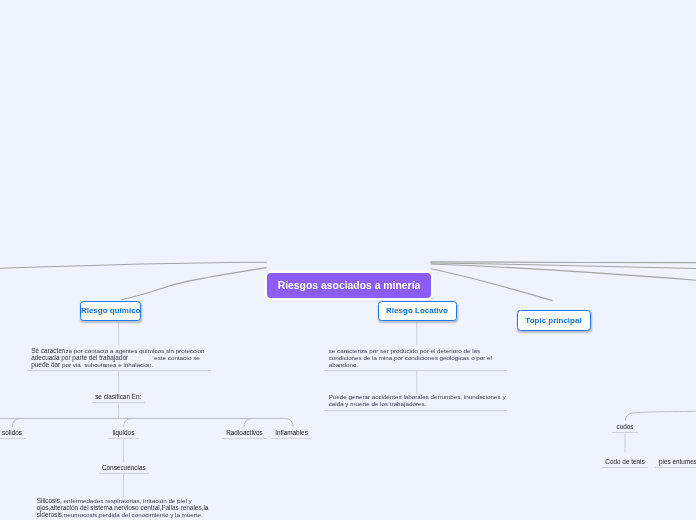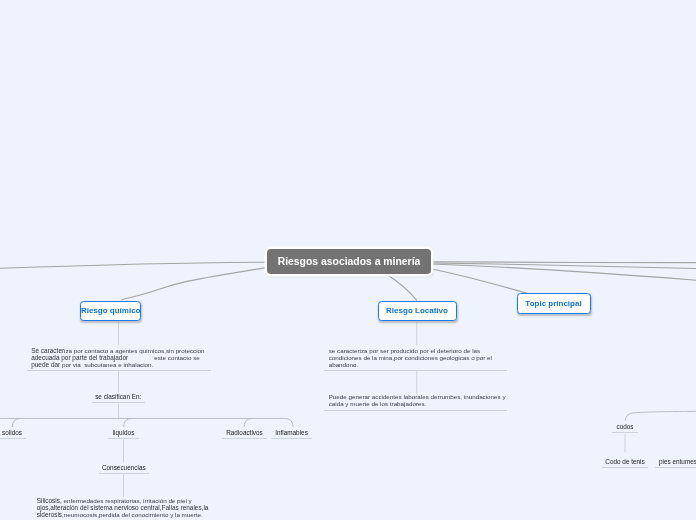--- a/index.html
+++ b/index.html
@@ -2,23 +2,23 @@
 <html><head>
 <meta charset="utf-8">
 <style>
   html,body{margin:0;padding:0;}
   body{width:696px;height:520px;overflow:hidden;background:#eff3fd;
        font-family:"Liberation Sans",sans-serif;
        -webkit-font-smoothing:antialiased;}
   #canvas{position:relative;width:696px;height:520px;transform:translateZ(0);}
   svg.links{position:absolute;left:0;top:0;width:696px;height:520px;}
   .node{position:absolute;box-sizing:border-box;white-space:nowrap;}
-  .root-node{background:#737373;border-radius:4px;color:#fff;font-weight:bold;
+  .root-node{background:#8b5cf6;border-radius:4px;color:#fff;font-weight:bold;
     font-size:10.4px;display:flex;align-items:center;justify-content:center;
-    box-shadow:0 0 0 2.5px #fff, 1px 2px 2.5px rgba(0,0,0,.3);}
+    box-shadow:0 0 0 2.5px #fff, 1px 2px 2.5px rgba(0,0,0,.3);margin-top:24px;}
   .topic-node{background:#fff;border:1.7px solid #1f7ae4;border-radius:3.5px;
     color:#1272d4;font-weight:bold;font-size:8px;display:flex;align-items:center;
     justify-content:center;box-shadow:0.8px 1.2px 1.8px rgba(0,0,0,.22);}
   .text-node{position:absolute;color:#25252b;font-size:6.4px;
     border-bottom:1px solid #ccd2de;white-space:nowrap;padding-bottom:2.2px;
     text-align:center;}
   .para-node{position:absolute;color:#3b4053;font-size:6.25px;line-height:7px;
     border-bottom:1px solid #ccd2de;padding:0 0 2.5px 4.7px;white-space:pre-wrap;box-sizing:border-box;}
   .para-node .big{font-size:6.45px;color:#2f3340;}
 </style>
@@ -71,21 +71,21 @@
   <div class="node root-node" style="left:267px;top:248.5px;width:164px;height:25.5px;">
     <span>Riesgos asociados a minería</span>
   </div>
 
   <div class="node topic-node" style="left:80.2px;top:300.5px;width:61px;height:20.6px;">
     <span>Riesgo químico</span>
   </div>
   <div class="node topic-node" style="left:377.5px;top:300.5px;width:79px;height:20.6px;">
     <span>Riesgo Locativo</span>
   </div>
-  <div class="node topic-node" style="left:516.5px;top:293px;width:74px;height:20.6px;">
+  <div class="node topic-node" style="left:516.5px;top:310px;width:74px;height:20.6px;">
     <span>Topic principal</span>
   </div>
 
   <div class="para-node" style="left:26.5px;top:346.5px;width:184px;"><span class="big">Se caracter</span><span>iza por contacto a agentes químicos,sin proteccion
 </span><span class="big">adecuada por parte del trabajador</span><span>               este contacto se
 </span><span class="big">puede dar</span><span> por via  subcutanea e inhalacion.</span></div>
 
   <div class="para-node" style="left:324px;top:346.5px;width:183px;"><span>se caracteriza por ser producido por el deterioro de las condiciones de la mina,por condiciones geologicas o por el abandono.</span></div>
 
   <div class="para-node" style="left:324px;top:393px;width:183px;"><span>Puede generar accidentes laborales derrumbes, inundaciones y caida y muerte de los trabajadores.</span></div>

